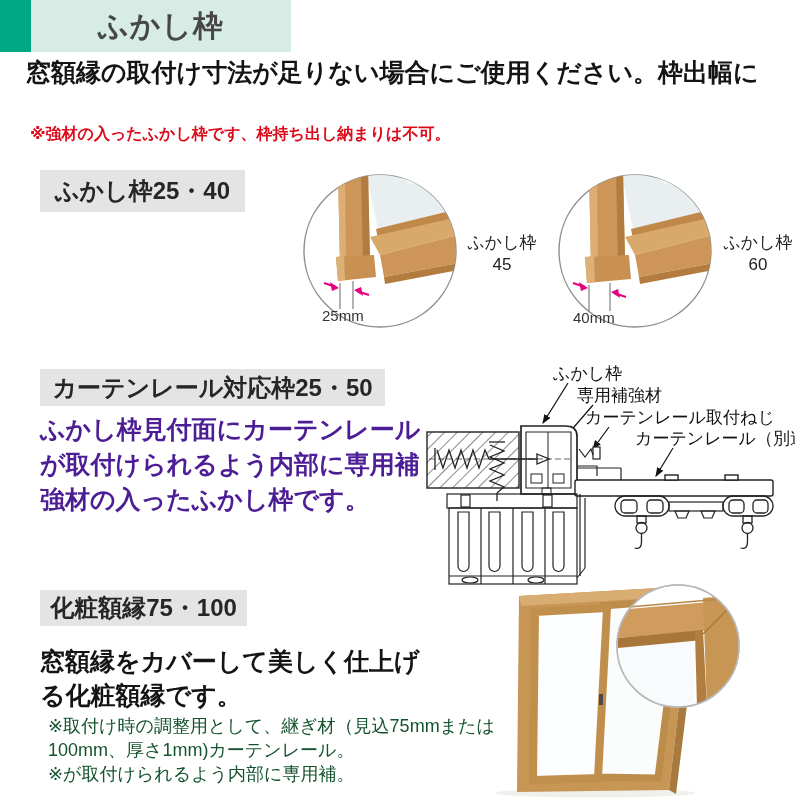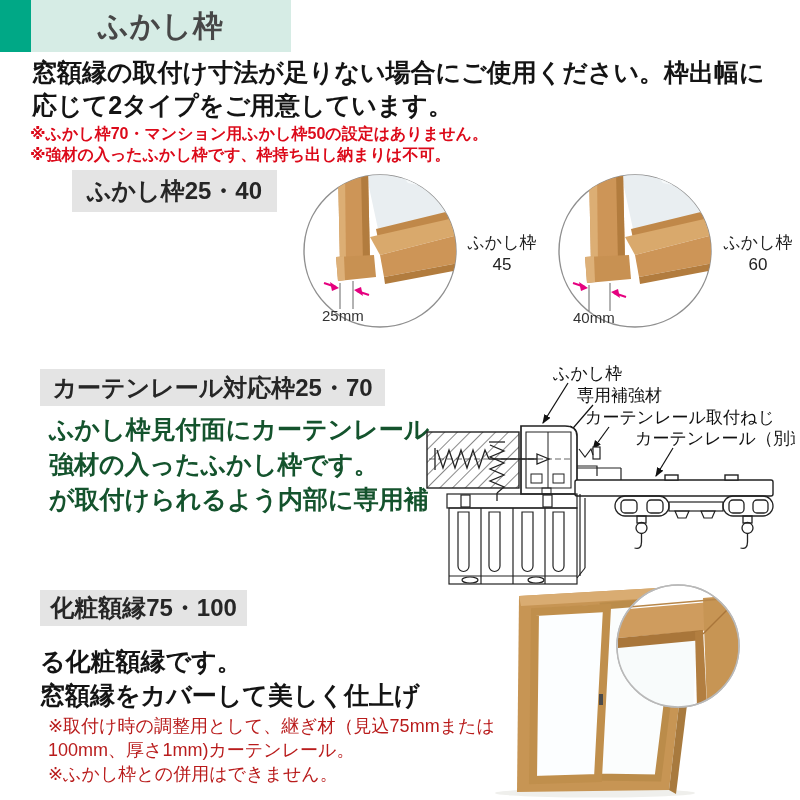--- a/index.html
+++ b/index.html
@@ -4,62 +4,60 @@
 <style>
   * { margin:0; padding:0; box-sizing:border-box; }
   body { background:#fff; font-family:"Liberation Sans","DejaVu Sans",sans-serif; }
   .page { position:relative; width:800px; height:800px; background:#ffffff; overflow:hidden; }
 
   
   .teal-block { position:absolute; left:0; top:0; width:31px; height:52px; background:#00a886; }
   .banner { position:absolute; left:31px; top:0; width:260px; height:52px; background:#d6ece5;
             text-align:center; line-height:52px; font-size:30px; font-weight:bold; color:#474747; letter-spacing:1px; }
 
-  .intro { position:absolute; left:32px; top:56px; width:760px; font-size:25px; line-height:33px;
+  .intro { position:absolute; left:26px; top:56px; width:760px; font-size:25px; line-height:33px;
            color:#141414; font-weight:600; }
   .warnings { position:absolute; left:30px; top:123px; font-size:16px; font-weight:bold;
               color:#dc0a1a; line-height:21px; }
 
   .sec-heading { position:absolute; background:#e4e4e4; color:#262626; font-weight:bold;
                  font-size:24px; text-align:center; }
-  .h1 { left:40px; top:170px; width:205px; height:42px; line-height:42px;margin-left:32px; }
+  .h1 { left:40px; top:170px; width:205px; height:42px; line-height:42px; }
   .h2 { left:40px; top:369px; width:345px; height:37px; line-height:37px; }
   .h3 { left:40px; top:590px; width:207px; height:36px; line-height:36px; }
 
   .circle-svg { position:absolute; width:160px; height:160px; }
   .c1 { left:300px; top:171px; }
   .c2 { left:555px; top:171px; }
   .circle-label { position:absolute; width:84px; text-align:center; font-size:17px;
                   line-height:22px; color:#222; }
   .cl1 { left:460px; top:232px; }
   .cl2 { left:716px; top:232px; }
 
-  .body2 { position:absolute; left:49px; top:412px; font-size:25px; line-height:35px; color:#14532d; font-weight:600; }
+  .body2 { position:absolute; left:40px; top:412px; font-size:25px; line-height:35px; color:#4c1d95; font-weight:600; }
   .tech-svg { position:absolute; left:425px; top:362px; width:370px; height:230px; }
 
   .body3 { position:absolute; left:40px; top:644px; font-size:25px; line-height:34px; color:#141414; font-weight:600; }
-  .notes3 { position:absolute; left:48px; top:714px; font-size:18px; line-height:24px; color:#b91c1c; }
+  .notes3 { position:absolute; left:48px; top:714px; font-size:18px; line-height:24px; color:#14532d; }
   .window-svg { position:absolute; left:435px; top:580px; width:360px; height:220px; }
 
   svg text { font-family:"Liberation Sans","DejaVu Sans",sans-serif; }
 </style>
 </head>
 <body>
 
 <div class="page">
 
   <div class="teal-block"></div>
   <div class="banner">ふかし枠</div>
 
   <div class="intro">
     <div>窓額縁の取付け寸法が足りない場合にご使用ください。枠出幅に</div>
-    <div>応じて2タイプをご用意しています。</div>
   </div>
   <div class="warnings">
-    <div>※ふかし枠70・マンション用ふかし枠50の設定はありません。</div>
     <div>※強材の入ったふかし枠です、枠持ち出し納まりは不可。</div>
   </div>
 
   <div class="sec-heading h1">ふかし枠25・40</div>
 
   <svg class="circle-svg c1" viewBox="0 0 160 160">
     <defs>
         <clipPath id="c1clip">
           <circle cx="80" cy="80" r="76"></circle>
         </clipPath>
@@ -121,25 +119,25 @@
       <line x1="71" y1="126" x2="59" y2="122" stroke="#e5007f" stroke-width="2"></line>
       <polygon points="56,121 65,127 63,118" fill="#e5007f"></polygon>
     </g>
     <text x="18" y="152" font-size="15" fill="#333">40mm</text>
   </svg>
   <div class="circle-label cl2">
     <div>ふかし枠</div>
     <div>60</div>
   </div>
 
-  <div class="sec-heading h2">カーテンレール対応枠25・70</div>
+  <div class="sec-heading h2">カーテンレール対応枠25・50</div>
   <div class="body2">
     <div>ふかし枠見付面にカーテンレール</div>
+    <div>が取付けられるよう内部に専用補</div>
     <div>強材の入ったふかし枠です。</div>
-    <div>が取付けられるよう内部に専用補</div>
   </div>
 
   <svg class="tech-svg" viewBox="0 0 370 230">
     <defs>
       <marker id="ah" markerWidth="9" markerHeight="8" refX="7" refY="3" orient="auto">
         <path d="M0,0 L8,3 L0,6 Z" fill="#111"></path>
       </marker>
       <pattern id="hatch" width="9" height="9" patternTransform="rotate(45)" patternUnits="userSpaceOnUse">
         <line x1="0" y1="0" x2="0" y2="9" stroke="#3a3a3a" stroke-width="1.2"></line>
       </pattern>
@@ -236,27 +234,27 @@
       <ellipse cx="45" cy="218" rx="8" ry="3"></ellipse>
       <ellipse cx="111" cy="218" rx="8" ry="3"></ellipse>
       <line x1="155" y1="132" x2="155" y2="214"></line>
       <line x1="160" y1="136" x2="160" y2="206"></line>
       <line x1="160" y1="206" x2="152" y2="216"></line>
     </g>
   </svg>
 
   <div class="sec-heading h3">化粧額縁75・100</div>
   <div class="body3">
+    <div>窓額縁をカバーして美しく仕上げ</div>
     <div>る化粧額縁です。</div>
-    <div>窓額縁をカバーして美しく仕上げ</div>
   </div>
   <div class="notes3">
     <div>※取付け時の調整用として、継ぎ材（見込75mmまたは</div>
     <div>100mm、厚さ1mm)カーテンレール。</div>
-    <div>※ふかし枠との併用はできません。</div>
+    <div>※が取付けられるよう内部に専用補。</div>
   </div>
 
   <svg class="window-svg" viewBox="0 0 360 220">
     <defs>
         <clipPath id="winclip">
           <circle cx="243" cy="66" r="61"></circle>
         </clipPath>
       </defs>
     <ellipse cx="160" cy="213" rx="100" ry="4.5" fill="#efefec"></ellipse>
     <g>

